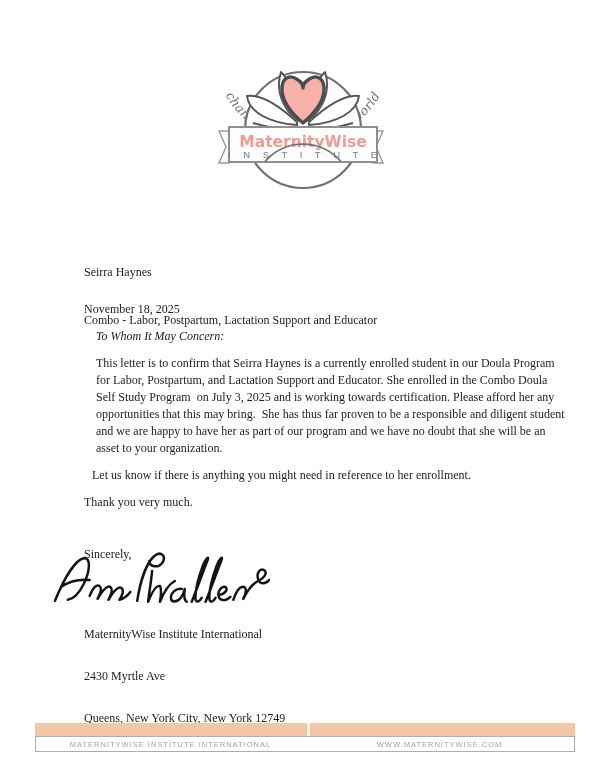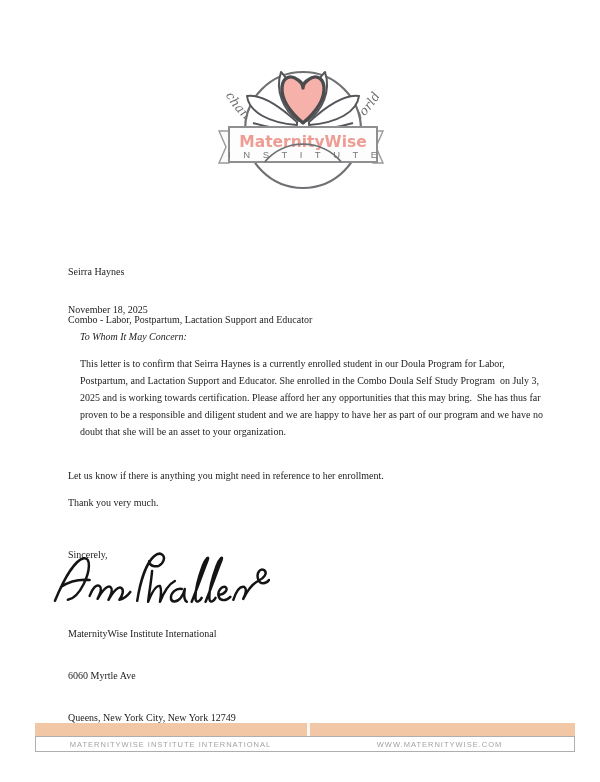--- a/index.html
+++ b/index.html
@@ -4,26 +4,26 @@
 <style>
   html,body{margin:0;padding:0;}
   body{
     width:600px;height:782px;position:relative;background:#ffffff;overflow:hidden;
     font-family:"Liberation Serif","DejaVu Serif",serif;color:#1c1c1c;
   }
   .abs{position:absolute;}
   
   .logo{left:213px;top:22px;width:176px;height:178px;}
   
-  .textline{font-size:10px;line-height:17px;white-space:pre-wrap;}
+  .textline{font-size:12px;line-height:17px;white-space:pre-wrap;margin-left:16px;}
   .recipient{left:68px;top:232px;line-height:16px;}
   .date{left:68px;top:301px;}
   .salutation{left:80px;top:328px;font-style:italic;}
   .body-par{left:80px;top:355px;width:471px;}
-  .request{left:68px;top:467px;width:500px;}
+  .request{left:76px;top:467px;width:500px;}
   .thanks{left:68px;top:494px;text-align:center;}
   .sincerely{left:68px;top:546px;}
   .signature-svg{left:52px;top:551px;width:218px;height:60px;}
   .sig-block{left:68px;top:599px;line-height:14px;}
   
   .footer{left:35px;top:723px;width:540px;}
   .footer-bar{height:13px;position:relative;}
   .footer-bar .gap{position:absolute;left:50.4%;top:0;width:3px;height:100%;background:rgba(255,255,255,.85);}
   .footer-labels{
     height:14px;background:#ffffff;border:1px solid #aeaeae;display:flex;align-items:center;
@@ -91,21 +91,21 @@
   <title>Anne Wallen</title>
   <g fill="none" stroke="#141414" stroke-width="2.5" stroke-linecap="round" stroke-linejoin="round">
     <path d="M3 50 C 12 28 23 9 32 7 C 40 6 38 21 32 33 C 28 41 22 48 16 49 M 9 36 C 18 30 28 28 38 29 M 38 45 C 41 37 45 33 48 35 C 51 37 48 44 46 48 C 51 39 56 34 59 36 C 62 38 59 45 57 49 C 62 40 67 35 70 37 C 73 39 71 45 68 49 C 72 48 76 45 79 41"></path>
     <path d="M 86 50 C 89 31 95 12 103 5 C 110 -1 116 5 111 12 C 107 17 99 16 98 10 M 101 20 C 100 31 98 42 97 51 C 101 41 105 34 109 35 C 111 39 110 45 109 51 C 113 41 118 33 124 30"></path>
     <path d="M 131 38 C 125 37 120 42 120 47 C 120 52 126 52 130 47 C 133 43 134 38 134 38 C 133 44 133 49 136 51 M 141 51 C 147 36 153 19 157 9 C 159 4 155 7 152 15 C 148 26 144 41 145 49 C 146 52 149 51 151 47 M 155 51 C 161 36 167 19 171 9 C 173 4 169 7 166 15 C 162 26 158 41 159 49 C 160 52 163 51 165 47 M 169 44 C 175 43 178 38 175 36 C 171 35 167 40 168 45 C 169 50 175 51 180 46 M 183 49 C 186 40 190 35 194 36 C 197 38 195 44 193 48 C 197 40 202 33 208 30 C 214 27 218 22 214 19 C 210 17 206 22 208 28 C 210 34 216 33 219 29"></path>
   </g>
 </svg>
 
 <div class="abs textline sig-block">
   <div>MaternityWise Institute International</div>
-  <div>6060 Myrtle Ave</div>
+  <div>2430 Myrtle Ave</div>
   <div>Queens, New York City, New York 12749</div>
   
 </div>
 
 <div class="abs footer">
   <div class="footer-bar" id="footer-bar" style="background: rgb(242, 199, 165);">
     <div class="gap"></div>
   </div>
   <div class="footer-labels">
     <div class="cell">MATERNITYWISE INSTITUTE INTERNATIONAL</div>

